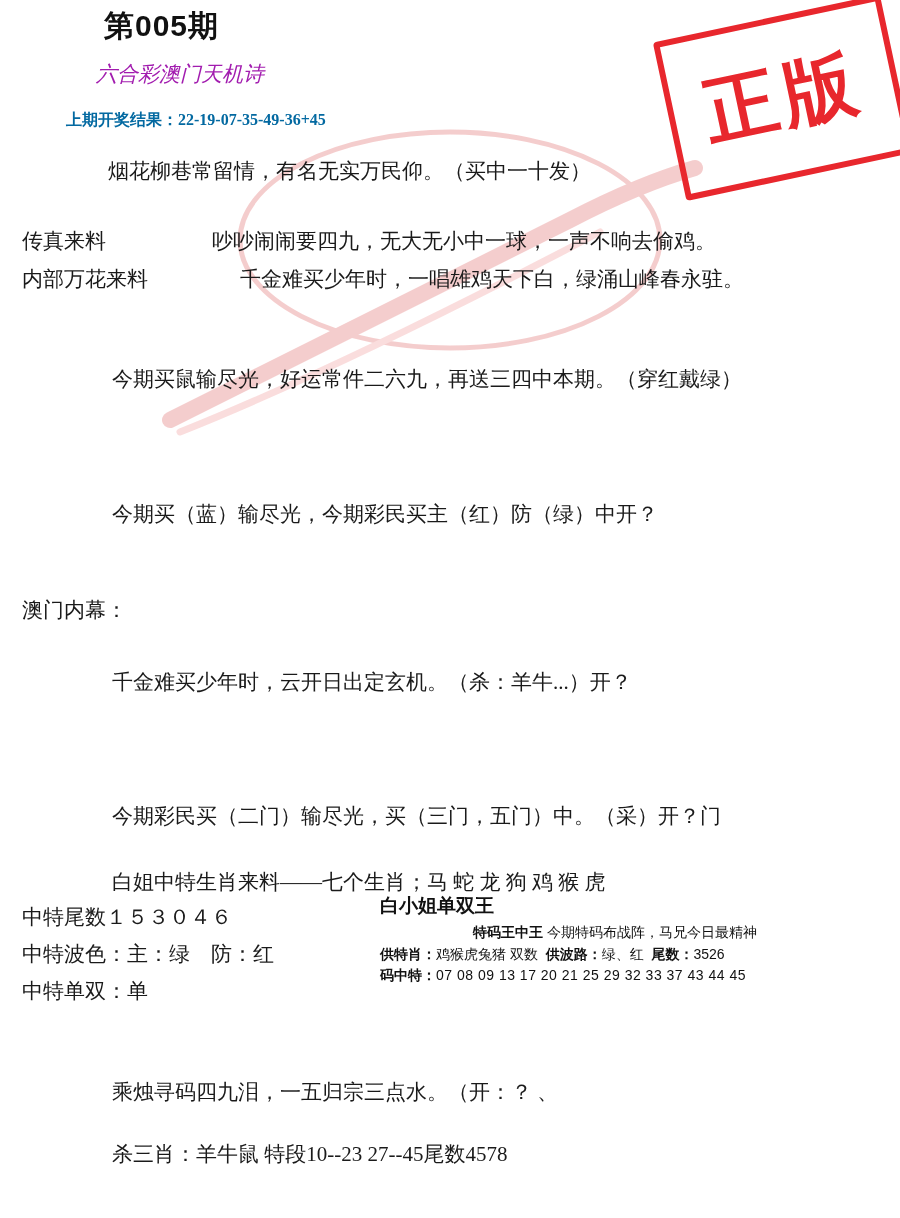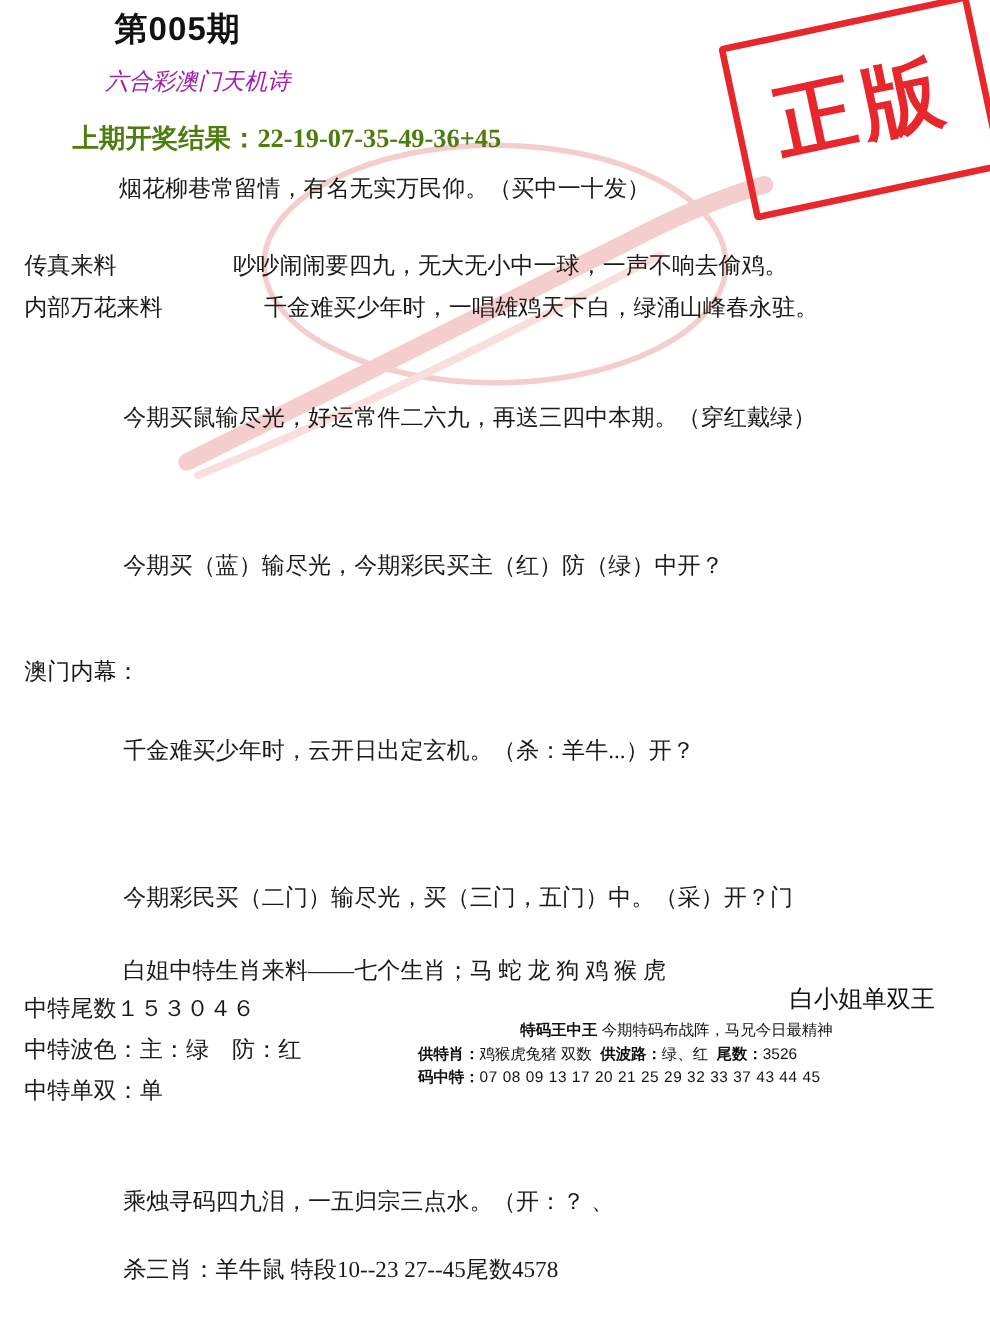--- a/index.html
+++ b/index.html
@@ -53,23 +53,23 @@
     top: 60px;
     font-size: 21px;
     color: #a21caf;
     white-space: nowrap;
     font-style: italic;
   }
   .last-result {
     position: absolute;
     left: 66px;
     top: 110px;
-    font-size: 24px;
-    font-weight: bold;
-    color: #4d7c0f;
+    font-size: 16px;
+    font-weight: bold;
+    color: #0369a1;
     white-space: nowrap;
   }
 
   
   .stamp {
     position: absolute;
     right: 14px;
     top: 18px;
     width: 220px;
     height: 150px;
@@ -122,23 +122,23 @@
   
   .info-box {
     position: absolute;
     left: 380px;
     top: 893px;
     width: 470px;
     font-family: "Liberation Sans", "DejaVu Sans", sans-serif;
     color: #111;
   }
   .info-title {
-    text-align: right;
-    font-size: 22px;
-    font-weight: normal;
+    text-align: left;
+    font-size: 19px;
+    font-weight: bold;
     margin-bottom: 3px;
     white-space: nowrap;
   }
   .info-row {
     font-size: 14px;
     line-height: 1.55;
     white-space: nowrap;
   }
   .info-row .lbl { font-weight: bold; }
   .info-row.center { text-align: center; }

